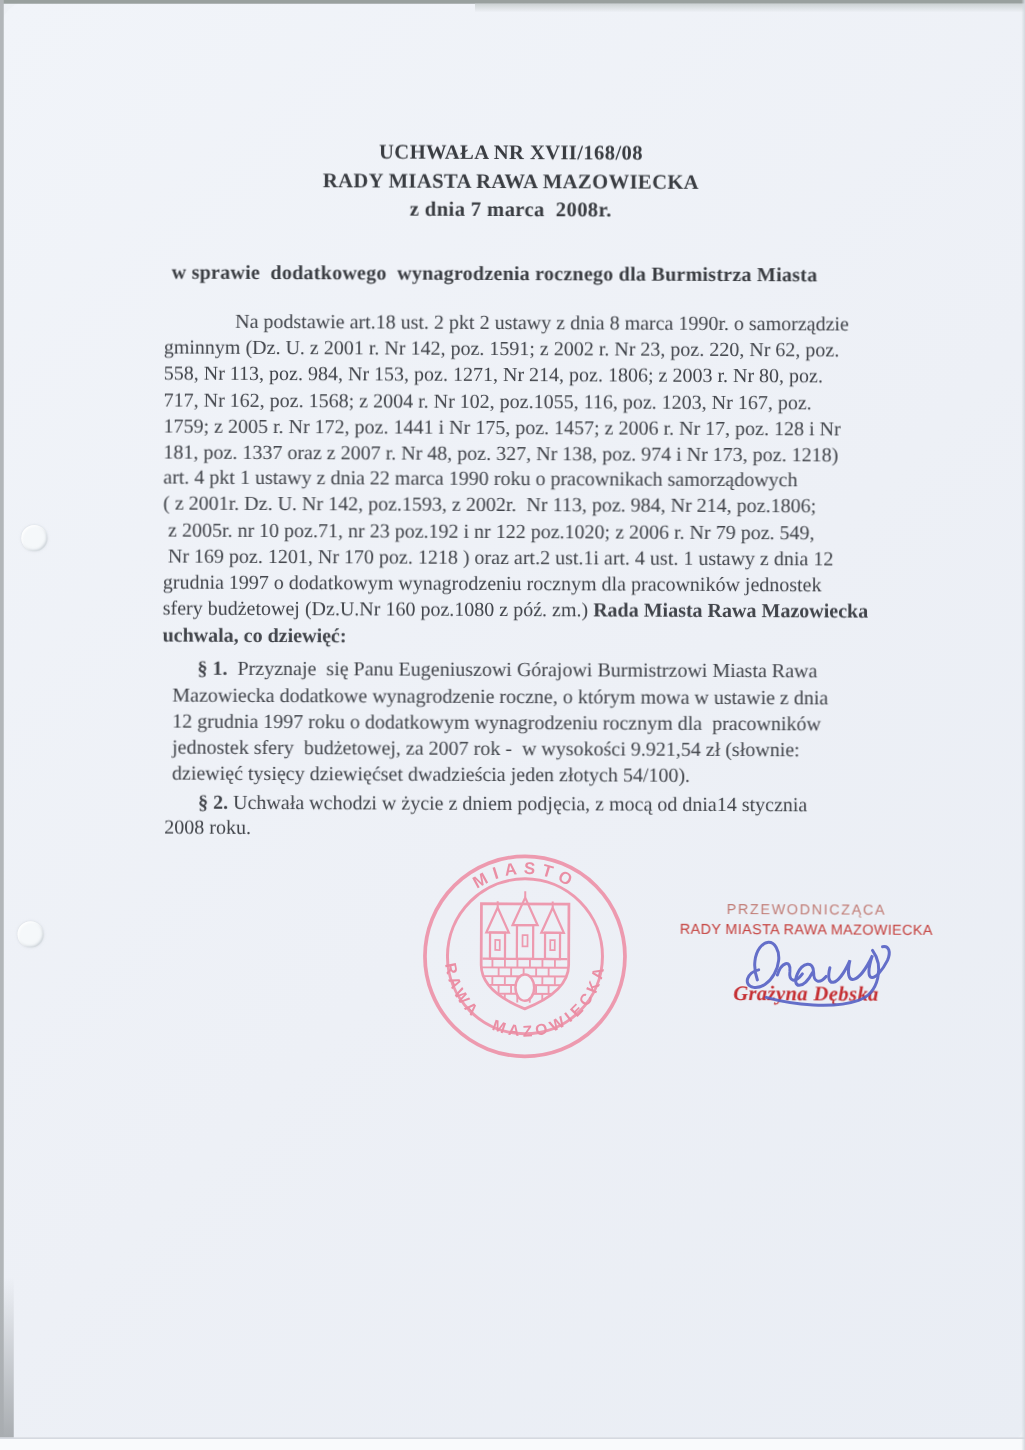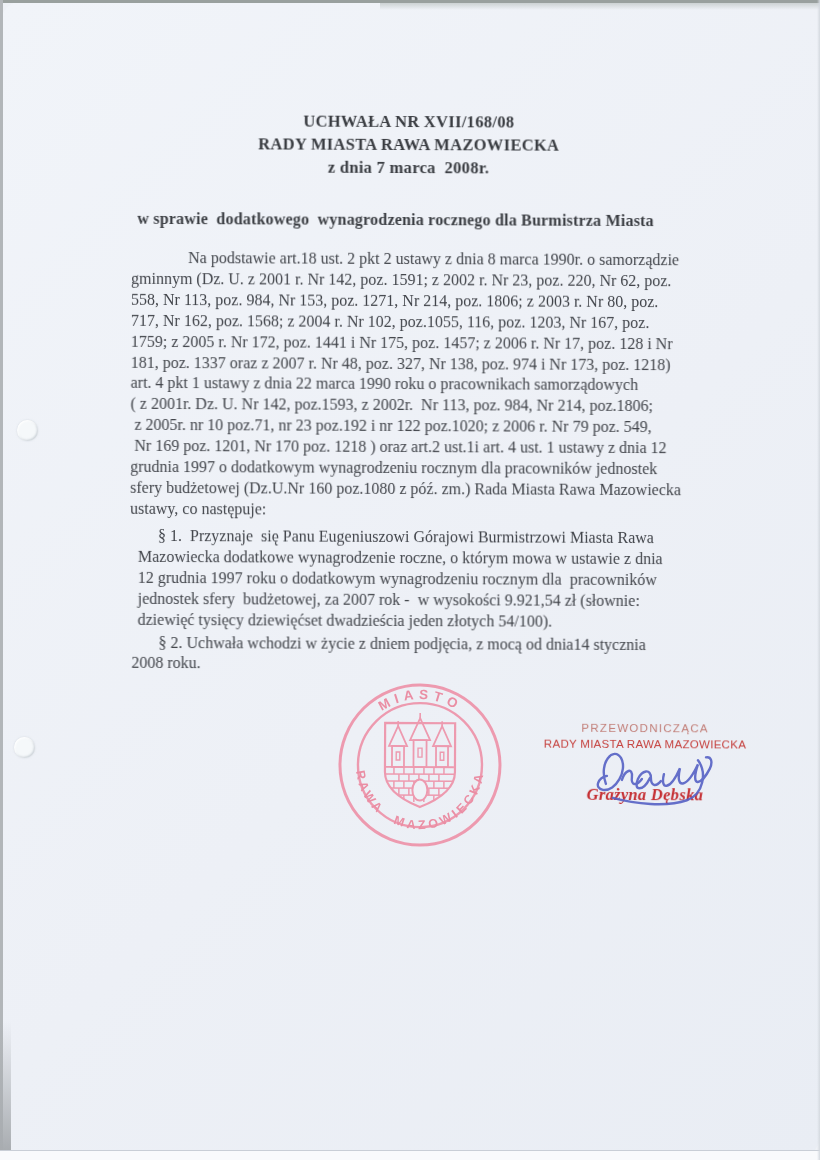--- a/index.html
+++ b/index.html
@@ -30,21 +30,21 @@
           background:#f5f8fa;
           box-shadow: inset 1px 1px 2px rgba(255,255,255,.95),
                       inset -1px -1px 2px rgba(172,180,189,.55),
                       0 0 2px rgba(188,194,203,.55); z-index:4; }
   .hole-1 { left:17px; top:420px; }
   .hole-2 { left:14px; top:737px; }
 
   
   .doc-text { color:#41444a; filter:blur(.25px); }
   .ln { white-space:pre; }
-  b { font-weight:normal; }
+  b { font-weight:bold; }
 
   .title { position:absolute; top:110px; left:0; width:816px; text-align:center;
            font-weight:bold; font-size:16.5px; line-height:23px; letter-spacing:.3px; color:#393c41; }
 
   .subject { position:absolute; top:211px; left:137px;
              font-weight:bold; font-size:16px; letter-spacing:.2px; white-space:pre; color:#3b3e43; }
 
   .preamble { position:absolute; top:249px; left:131px; font-size:16px; line-height:20.9px; }
   .indent-na { padding-left:57px; }
 
@@ -88,21 +88,21 @@
       <div class="ln">558, Nr 113, poz. 984, Nr 153, poz. 1271, Nr 214, poz. 1806; z 2003 r. Nr 80, poz.</div>
       <div class="ln">717, Nr 162, poz. 1568; z 2004 r. Nr 102, poz.1055, 116, poz. 1203, Nr 167, poz.</div>
       <div class="ln">1759; z 2005 r. Nr 172, poz. 1441 i Nr 175, poz. 1457; z 2006 r. Nr 17, poz. 128 i Nr</div>
       <div class="ln">181, poz. 1337 oraz z 2007 r. Nr 48, poz. 327, Nr 138, poz. 974 i Nr 173, poz. 1218)</div>
       <div class="ln">art. 4 pkt 1 ustawy z dnia 22 marca 1990 roku o pracownikach samorządowych</div>
       <div class="ln">( z 2001r. Dz. U. Nr 142, poz.1593, z 2002r.  Nr 113, poz. 984, Nr 214, poz.1806;</div>
       <div class="ln"> z 2005r. nr 10 poz.71, nr 23 poz.192 i nr 122 poz.1020; z 2006 r. Nr 79 poz. 549,</div>
       <div class="ln"> Nr 169 poz. 1201, Nr 170 poz. 1218 ) oraz art.2 ust.1i art. 4 ust. 1 ustawy z dnia 12</div>
       <div class="ln">grudnia 1997 o dodatkowym wynagrodzeniu rocznym dla pracowników jednostek</div>
       <div class="ln"><span>sfery budżetowej (Dz.U.Nr 160 poz.1080 z póź. zm.) </span><b>Rada Miasta Rawa Mazowiecka</b></div>
-      <div class="ln"><b>ustawy, co następuje:</b></div>
+      <div class="ln"><b>uchwala, co dziewięć:</b></div>
     </div>
 
     <div class="section-1 doc-text">
       <div class="ln ind-s1"><b>§ 1.</b><span>  Przyznaje  się Panu Eugeniuszowi Górajowi Burmistrzowi Miasta Rawa</span></div>
       <div class="ln">Mazowiecka dodatkowe wynagrodzenie roczne, o którym mowa w ustawie z dnia</div>
       <div class="ln">12 grudnia 1997 roku o dodatkowym wynagrodzeniu rocznym dla  pracowników</div>
       <div class="ln">jednostek sfery  budżetowej, za 2007 rok -  w wysokości 9.921,54 zł (słownie:</div>
       <div class="ln">dziewięć tysięcy dziewięćset dwadzieścia jeden złotych 54/100).</div>
     </div>
 

